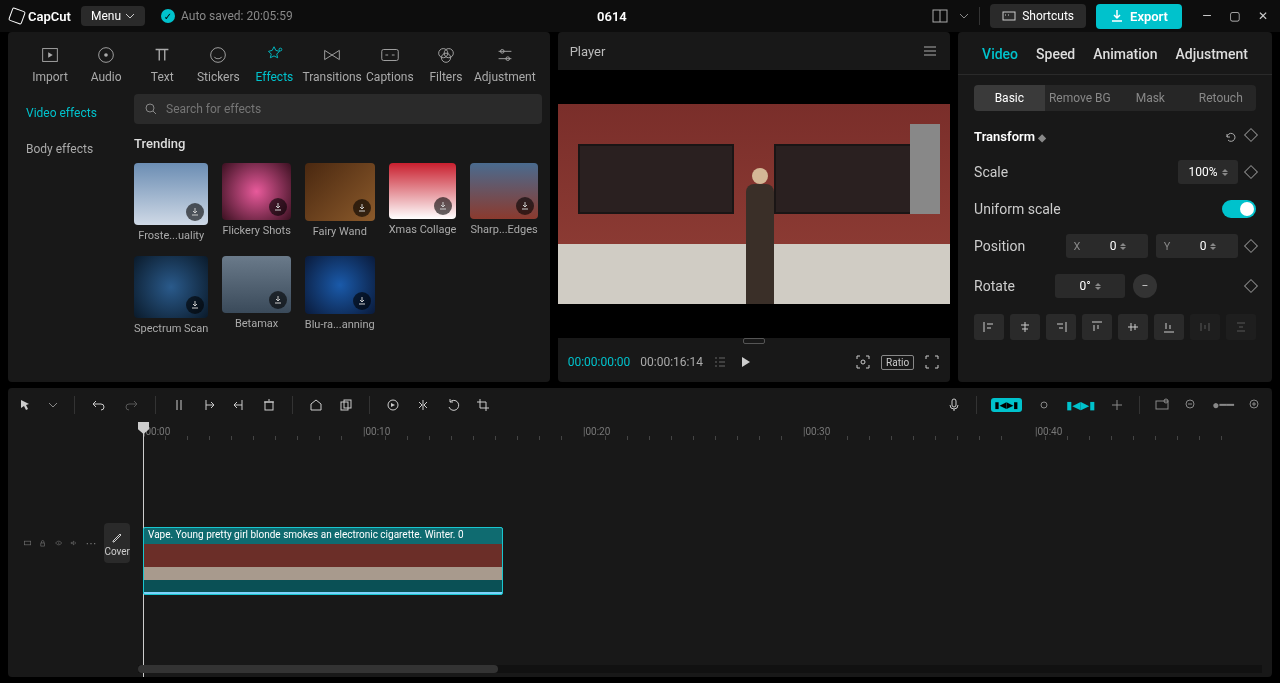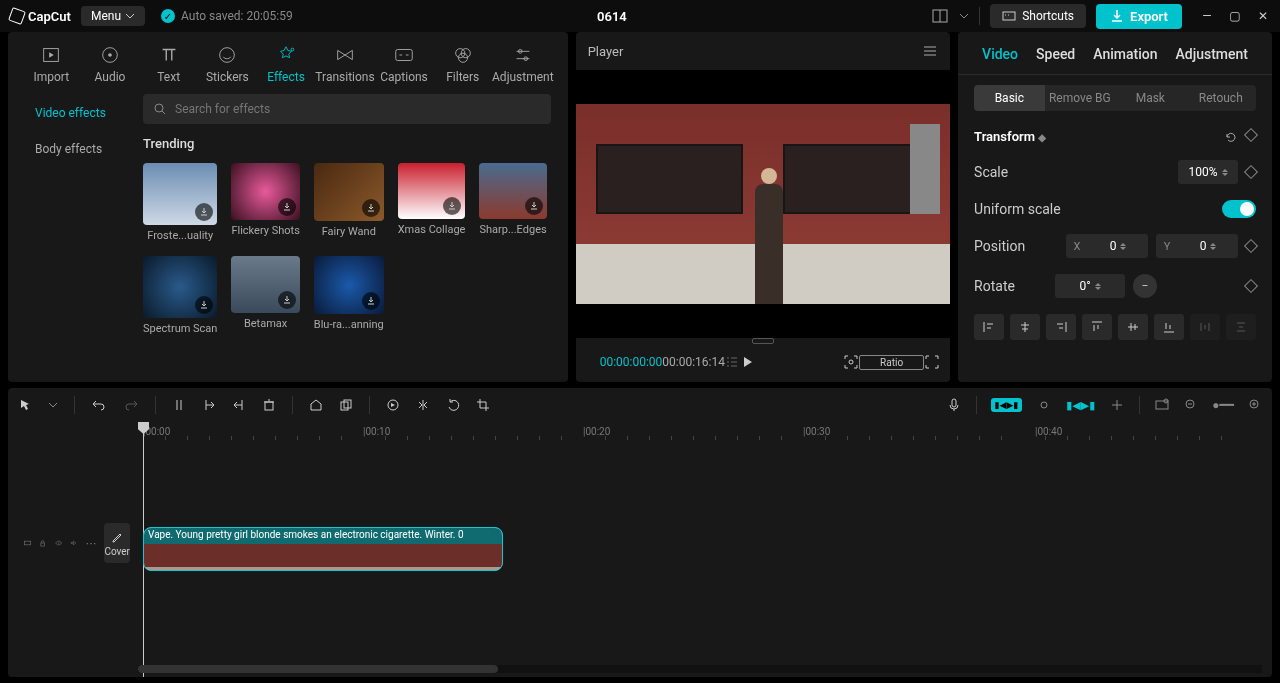--- a/index.html
+++ b/index.html
@@ -22,21 +22,21 @@
   
   
   .main-row{display:flex;height:350px;padding:0 8px;gap:8px;}
   
   
   .left-panel{width:565px;background:#181818;border-radius:4px;display:flex;flex-direction:column;}
   .media-tabs{display:flex;padding:8px 14px 0;gap:0;}
   .media-tab{flex:1;display:flex;flex-direction:column;align-items:center;gap:4px;color:#aaa;padding:4px 0 10px;font-size:12px;cursor:pointer;}
   .media-tab.active{color:#00c2cc;}
   .media-tab svg{width:22px;height:22px;}
-  .left-body{display:flex;flex:1;overflow:hidden;padding:0 17px 8px;justify-content:space-between;}
+  .left-body{display:flex;flex:1;overflow:hidden;padding:0 8px 8px;justify-content:space-between;}
   .subnav{width:110px;display:flex;flex-direction:column;gap:6px;padding-top:4px;}
   .subnav-item{padding:8px 10px;border-radius:4px;color:#aaa;font-size:12px;}
   .subnav-item.active{color:#00c2cc;}
   .fx-col{flex:1;display:flex;flex-direction:column;gap:12px;padding-left:8px;overflow:hidden;}
   .search-wrap{background:#2a2a2a;border-radius:4px;height:30px;display:flex;align-items:center;padding:0 10px;gap:8px;}
   .search-wrap input{background:transparent;border:none;outline:none;color:#888;font-size:12px;flex:1;}
   .section-h{color:#ddd;font-size:13px;font-weight:500;}
   .fx-grid{display:grid;grid-template-columns:repeat(5,1fr);gap:14px;overflow-y:auto;padding-right:4px;}
   .fx-item{display:flex;flex-direction:column;gap:4px;}
   .fx-thumb{aspect-ratio:1.2/1;border-radius:4px;position:relative;background:#333;overflow:hidden;}
@@ -48,25 +48,25 @@
   .player-hdr{height:38px;display:flex;align-items:center;justify-content:space-between;padding:0 12px;color:#bbb;font-size:13px;}
   .viewport{flex:1;background:#000;display:flex;align-items:center;justify-content:center;position:relative;margin:0 0 4px;}
   .vp-img{width:100%;height:200px;background:linear-gradient(180deg,#7a2e2a 0%,#8b3a33 70%,#d0ccc4 70%,#d0ccc4 100%);position:relative;}
   .vp-windows{position:absolute;top:40px;left:20px;right:20px;height:70px;display:flex;gap:40px;}
   .vp-win{flex:1;background:#2a2020;border:2px solid #1a1515;}
   .vp-person{position:absolute;bottom:0;left:48%;width:28px;height:120px;background:#3a2f28;border-radius:8px 8px 0 0;}
   .vp-head{position:absolute;top:-16px;left:6px;width:16px;height:16px;background:#d4b896;border-radius:50%;}
   .vp-pipe{position:absolute;top:20px;right:10px;width:30px;height:90px;background:#888;}
   .vp-handle{position:absolute;bottom:-10px;left:50%;transform:translateX(-50%);width:40px;height:14px;display:flex;align-items:center;justify-content:center;}
   .vp-handle::after{content:"";width:20px;height:4px;border:1px solid #555;border-radius:2px;}
-  .player-ctrl{height:40px;display:flex;align-items:center;padding:0 10px;margin-left:14px;}
+  .player-ctrl{height:40px;display:flex;align-items:center;padding:0 10px;gap:10px;}
   .tc-cur{color:#00c2cc;font-size:12px;}
   .tc-dur{color:#aaa;font-size:12px;}
   .player-ctrl .spacer{flex:1;}
-  .ratio-btn{border:1px solid #888;padding:1px 20px;font-size:10px;color:#ccc;border-radius:2px;}
+  .ratio-btn{border:1px solid #888;padding:1px 4px;font-size:10px;color:#ccc;border-radius:2px;}
   
   
   .right-panel{flex:1;background:#181818;border-radius:4px;display:flex;flex-direction:column;padding-bottom:8px;}
   .insp-tabs{display:flex;gap:18px;padding:14px 24px 12px;border-bottom:1px solid #2a2a2a;}
   .insp-tab{color:#ddd;font-size:14px;font-weight:500;cursor:pointer;}
   .insp-tab.active{color:#00c2cc;}
   .insp-subtabs{display:flex;padding:10px 16px;gap:0;}
   .sub-btn{flex:1;text-align:center;padding:6px 0;background:#262626;color:#888;font-size:12px;}
   .sub-btn:first-child{border-radius:4px 0 0 4px;}
   .sub-btn:last-child{border-radius:0 4px 4px 0;}
@@ -103,21 +103,21 @@
   .timeline{background:#181818;margin:0 8px 8px;border-radius:0 0 4px 4px;height:255px;position:relative;display:flex;}
   .tl-leftcol{width:130px;display:flex;flex-direction:column;}
   .tl-icons-row{height:32px;display:flex;align-items:center;gap:8px;padding:0 8px 0 16px;margin-top:105px;color:#777;font-size:11px;}
   .cover-btn{width:34px;height:40px;background:#2a2a2a;border-radius:4px;display:flex;flex-direction:column;align-items:center;justify-content:center;gap:2px;color:#ccc;font-size:10px;margin-left:auto;}
   .tl-main{flex:1;position:relative;}
   .ruler{height:22px;position:relative;color:#777;font-size:10px;}
   .ruler span{position:absolute;top:4px;}
   .ruler .tick{position:absolute;top:14px;width:1px;height:4px;background:#444;}
   .playhead{position:absolute;top:0;bottom:0;left:5px;width:1px;background:#ccc;}
   .playhead::before{content:"";position:absolute;top:0;left:-5px;width:11px;height:12px;background:#ccc;clip-path:polygon(0 0,100% 0,100% 60%,50% 100%,0 60%);}
-  .clip{position:absolute;top:105px;left:5px;width:360px;height:44px;background:#7dd3fc;border:1px solid #19c6cf;border-radius:8px;overflow:hidden;}
+  .clip{position:absolute;top:105px;left:5px;width:360px;height:68px;background:#7dd3fc;border:1px solid #19c6cf;border-radius:2px;overflow:hidden;}
   .clip-title{background:#0f6b70;height:16px;font-size:10px;color:#fff;padding:1px 4px;white-space:nowrap;overflow:hidden;}
   .clip-frames{display:flex;height:36px;}
   .clip-frames>div{flex:1;background:linear-gradient(180deg,#6b2e28 0%,#6b2e28 65%,#a89a8d 65%);}
   .clip-wave{height:12px;background:#0a5055;}
   .tl-scroll{position:absolute;bottom:4px;left:130px;right:10px;height:8px;background:#111;}
   .tl-scroll .thumb{position:absolute;left:0;width:360px;height:100%;background:#333;border-radius:4px;}
 </style>
 </head>
 <body>
 

